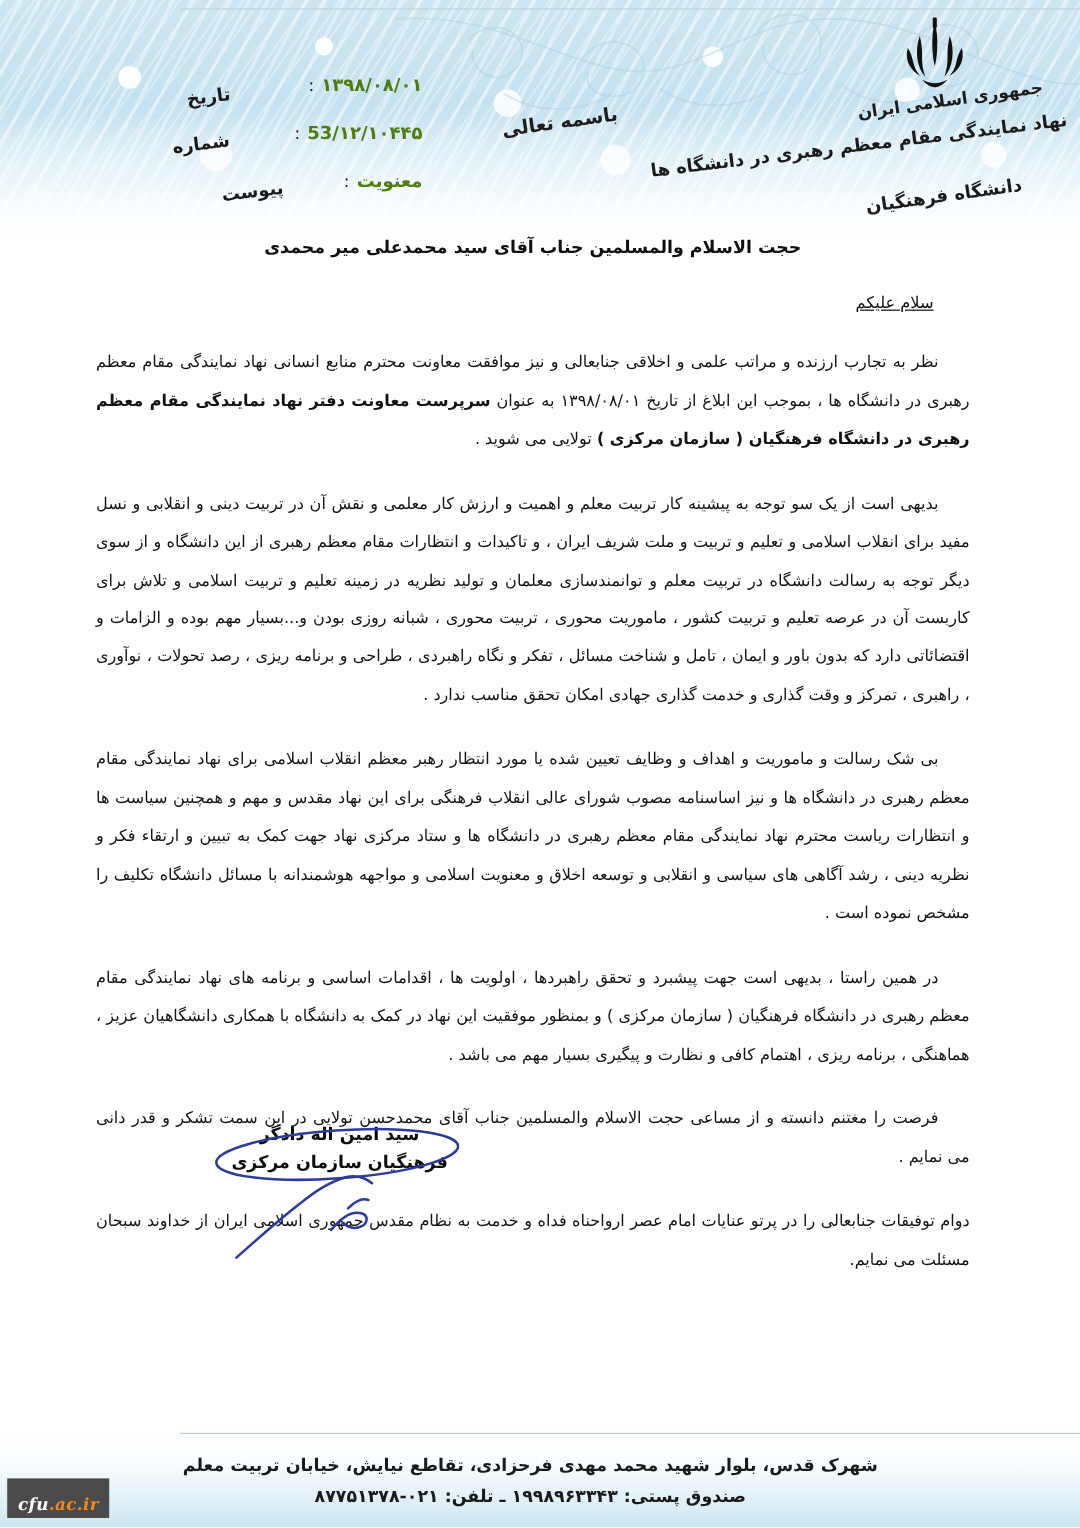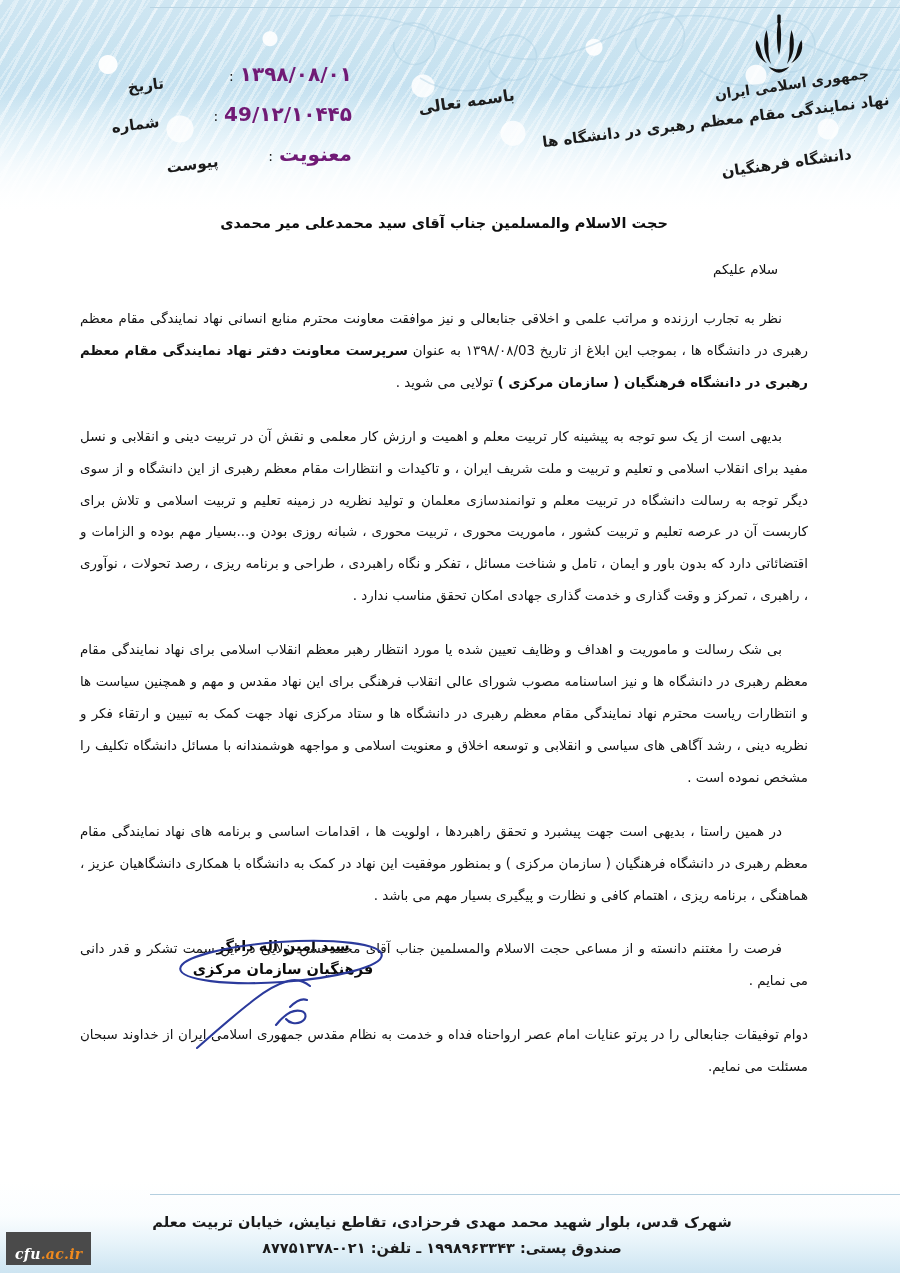--- a/index.html
+++ b/index.html
@@ -100,49 +100,50 @@
     width: 96px;
     text-align: left;
     font-size: 15px;
     color: #1a1a1a;
     font-weight: 600;
     transform: rotate(-7deg);
     transform-origin: right center;
   }
   .meta-colon { font-size: 14px; padding: 0 6px; color:#1a1a1a; }
   .meta-value {
-    font-size: 20px;
-    font-weight: 700;
-    color: #701a75;
+    font-size: 15px;
+    font-weight: 700;
+    color: #4d7c0f;
     letter-spacing: .3px;
   }
 
   
   .body-wrap {
     position: absolute;
-    top: 215px;
+    top: 199px;
     right: 92px;
     width: 728px;
     direction: rtl;
     text-align: justify;
   }
   .addressee {
     font-size: 14.5px;
     font-weight: 700;
     color: #0f0f0f;
     text-align: center;
     margin: 0 0 30px 0;
     letter-spacing: .1px;
   }
   .salutation {
     font-size: 13.5px;
     color: #111;
     margin: 0 0 26px 0;
     text-align: right;
     padding-right: 30px;
+    text-decoration: underline;
   }
   p.para {
     font-size: 13.4px;
     line-height: 2.38;
     color: #121212;
     margin: 0 0 22px 0;
     text-align: justify;
     text-justify: inter-word;
     text-indent: 26px;
   }
@@ -266,36 +267,36 @@
 
   <div class="basmala">باسمه تعالی</div>
 
   <div class="meta">
     <div class="meta-row">
       <span class="meta-value">۱۳۹۸/۰۸/۰۱</span>
       <span class="meta-colon">:</span>
       <span class="meta-label">تاریخ</span>
     </div>
     <div class="meta-row">
-      <span class="meta-value">49/۱۲/۱۰۴۴۵</span>
+      <span class="meta-value">53/۱۲/۱۰۴۴۵</span>
       <span class="meta-colon">:</span>
       <span class="meta-label">شماره</span>
     </div>
     <div class="meta-row">
       <span class="meta-value">معنویت</span>
       <span class="meta-colon">:</span>
       <span class="meta-label">پیوست</span>
     </div>
   </div>
 
   <div class="body-wrap">
     <div class="addressee">حجت الاسلام والمسلمین جناب آقای سید محمدعلی میر محمدی</div>
     <div class="salutation">سلام علیکم</div>
 
-    <p class="para"><span>نظر به تجارب ارزنده و مراتب علمی و اخلاقی جنابعالی و نیز موافقت معاونت محترم منابع انسانی نهاد نمایندگی مقام معظم رهبری در دانشگاه ها ، بموجب این ابلاغ از تاریخ ۱۳۹۸/۰۸/03 به عنوان </span><b>سرپرست معاونت دفتر نهاد نمایندگی مقام معظم رهبری در دانشگاه فرهنگیان ( سازمان مرکزی )</b><span> تولایی می شوید .</span></p>
+    <p class="para"><span>نظر به تجارب ارزنده و مراتب علمی و اخلاقی جنابعالی و نیز موافقت معاونت محترم منابع انسانی نهاد نمایندگی مقام معظم رهبری در دانشگاه ها ، بموجب این ابلاغ از تاریخ ۱۳۹۸/۰۸/۰۱ به عنوان </span><b>سرپرست معاونت دفتر نهاد نمایندگی مقام معظم رهبری در دانشگاه فرهنگیان ( سازمان مرکزی )</b><span> تولایی می شوید .</span></p>
 
     <p class="para">بدیهی است از یک سو توجه به پیشینه کار تربیت معلم و اهمیت و ارزش کار معلمی و نقش آن در تربیت دینی و انقلابی و نسل مفید برای انقلاب اسلامی و تعلیم و تربیت و ملت شریف ایران ، و تاکیدات و انتظارات مقام معظم رهبری از این دانشگاه و از سوی دیگر توجه به رسالت دانشگاه در تربیت معلم و توانمندسازی معلمان و تولید نظریه در زمینه تعلیم و تربیت اسلامی و تلاش برای کاربست آن در عرصه تعلیم و تربیت کشور ، ماموریت محوری ، تربیت محوری ، شبانه روزی بودن و...بسیار مهم بوده و الزامات و اقتضائاتی دارد که بدون باور و ایمان ، تامل و شناخت مسائل ، تفکر و نگاه راهبردی ، طراحی و برنامه ریزی ، رصد تحولات ، نوآوری ، راهبری ، تمرکز و وقت گذاری و خدمت گذاری جهادی امکان تحقق مناسب ندارد .</p>
 
     <p class="para">بی شک رسالت و ماموریت و اهداف و وظایف تعیین شده یا مورد انتظار رهبر معظم انقلاب اسلامی برای نهاد نمایندگی مقام معظم رهبری در دانشگاه ها و نیز اساسنامه مصوب شورای عالی انقلاب فرهنگی برای این نهاد مقدس و مهم و همچنین سیاست ها و انتظارات ریاست محترم نهاد نمایندگی مقام معظم رهبری در دانشگاه ها و ستاد مرکزی نهاد جهت کمک به تبیین و ارتقاء فکر و نظریه دینی ، رشد آگاهی های سیاسی و انقلابی و توسعه اخلاق و معنویت اسلامی و مواجهه هوشمندانه با مسائل دانشگاه تکلیف را مشخص نموده است .</p>
 
     <p class="para">در همین راستا ، بدیهی است جهت پیشبرد و تحقق راهبردها ، اولویت ها ، اقدامات اساسی و برنامه های نهاد نمایندگی مقام معظم رهبری در دانشگاه فرهنگیان ( سازمان مرکزی ) و بمنظور موفقیت این نهاد در کمک به دانشگاه با همکاری دانشگاهیان عزیز ، هماهنگی ، برنامه ریزی ، اهتمام کافی و نظارت و پیگیری بسیار مهم می باشد .</p>
 
     <p class="para">فرصت را مغتنم دانسته و از مساعی حجت الاسلام والمسلمین جناب آقای محمدحسن تولایی در این سمت تشکر و قدر دانی می نمایم .</p>
 
     <p class="para no-indent">دوام توفیقات جنابعالی را در پرتو عنایات امام عصر ارواحناه فداه و خدمت به نظام مقدس جمهوری اسلامی ایران از خداوند سبحان مسئلت می نمایم.</p>

